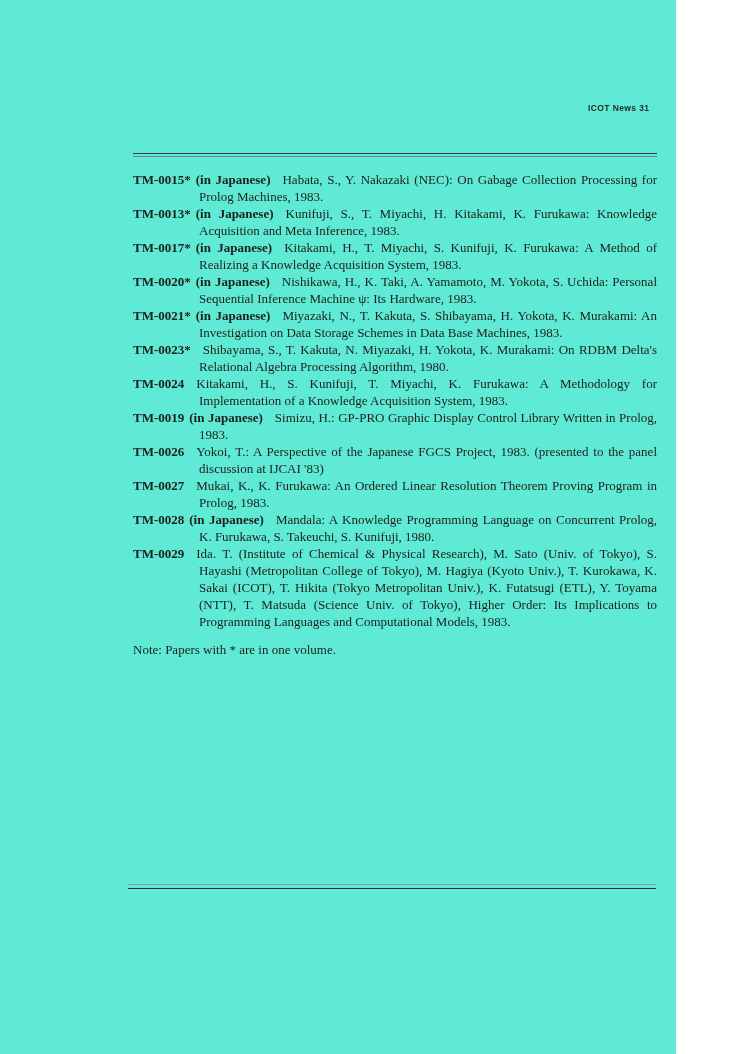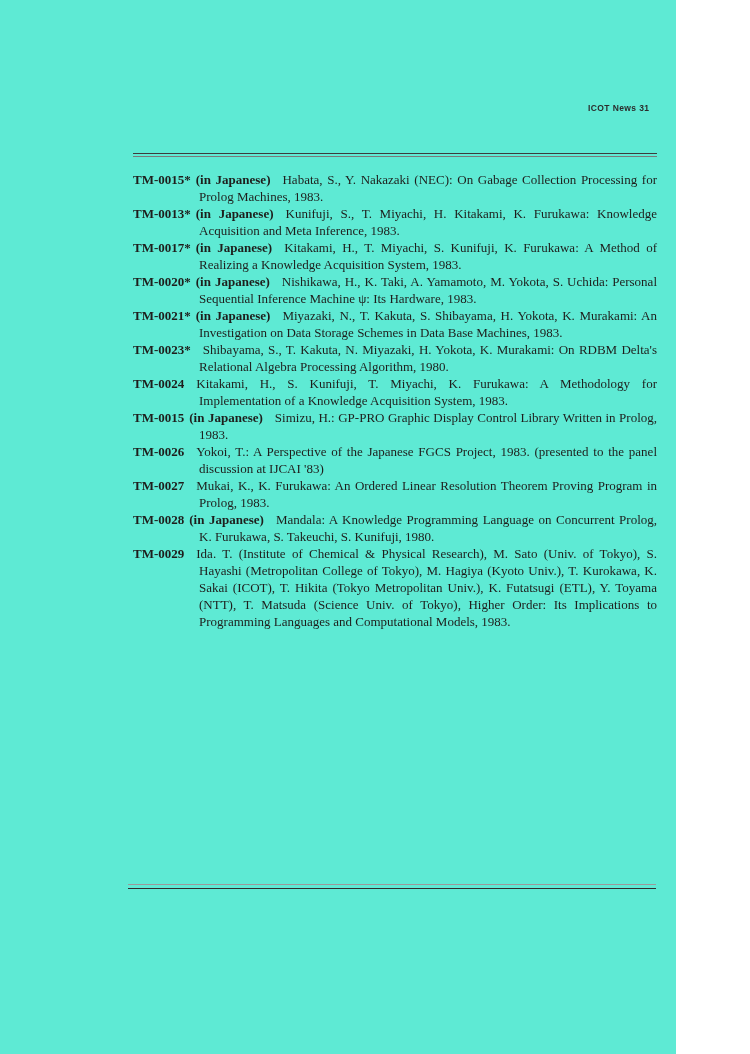--- a/index.html
+++ b/index.html
@@ -98,26 +98,27 @@
 
 
 
   <p class="entry"><span class="label">TM-0021*</span><span class="lang">(in Japanese)</span><span class="text">Miyazaki, N., T. Kakuta, S. Shibayama, H. Yokota, K. Murakami: An Investigation on Data Storage Schemes in Data Base Machines, 1983.</span></p>
 
 
   <p class="entry"><span class="label">TM-0023*</span><span class="text">Shibayama, S., T. Kakuta, N. Miyazaki, H. Yokota, K. Murakami: On RDBM Delta's Relational Algebra Processing Algorithm, 1980.</span></p>
 
   <p class="entry"><span class="label">TM-0024</span><span class="text">Kitakami, H., S. Kunifuji, T. Miyachi, K. Furukawa: A Methodology for Implementation of a Knowledge Acquisition System, 1983.</span></p>
 
-  <p class="entry"><span class="label">TM-0015</span><span class="lang">(in Japanese)</span><span class="text">Simizu, H.: GP-PRO Graphic Display Control Library Written in Prolog, 1983.</span></p>
+  <p class="entry"><span class="label">TM-0019</span><span class="lang">(in Japanese)</span><span class="text">Simizu, H.: GP-PRO Graphic Display Control Library Written in Prolog, 1983.</span></p>
 
   <p class="entry"><span class="label">TM-0026</span><span class="text">Yokoi, T.: A Perspective of the Japanese FGCS Project, 1983. (presented to the panel discussion at IJCAI '83)</span></p>
 
   <p class="entry"><span class="label">TM-0027</span><span class="text">Mukai, K., K. Furukawa: An Ordered Linear Resolution Theorem Proving Program in Prolog, 1983.</span></p>
 
   <p class="entry"><span class="label">TM-0028</span><span class="lang">(in Japanese)</span><span class="text">Mandala: A Knowledge Programming Language on Concurrent Prolog, K. Furukawa, S. Takeuchi, S. Kunifuji, 1980.</span></p>
 
   <p class="entry"><span class="label">TM-0029</span><span class="text">Ida. T. (Institute of Chemical &amp; Physical Research), M. Sato (Univ. of Tokyo), S. Hayashi (Metropolitan College of Tokyo), M. Hagiya (Kyoto Univ.), T. Kurokawa, K. Sakai (ICOT), T. Hikita (Tokyo Metropolitan Univ.), K. Futatsugi (ETL), Y. Toyama (NTT), T. Matsuda (Science Univ. of Tokyo), Higher Order: Its Implications to Programming Languages and Computational Models, 1983.</span></p>
 </div>
+    <p class="note">Note: Papers with * are in one volume.</p>
   </div>
 
   <div class="rule bottom-rule"></div>
 </div>
 
 </body></html>

